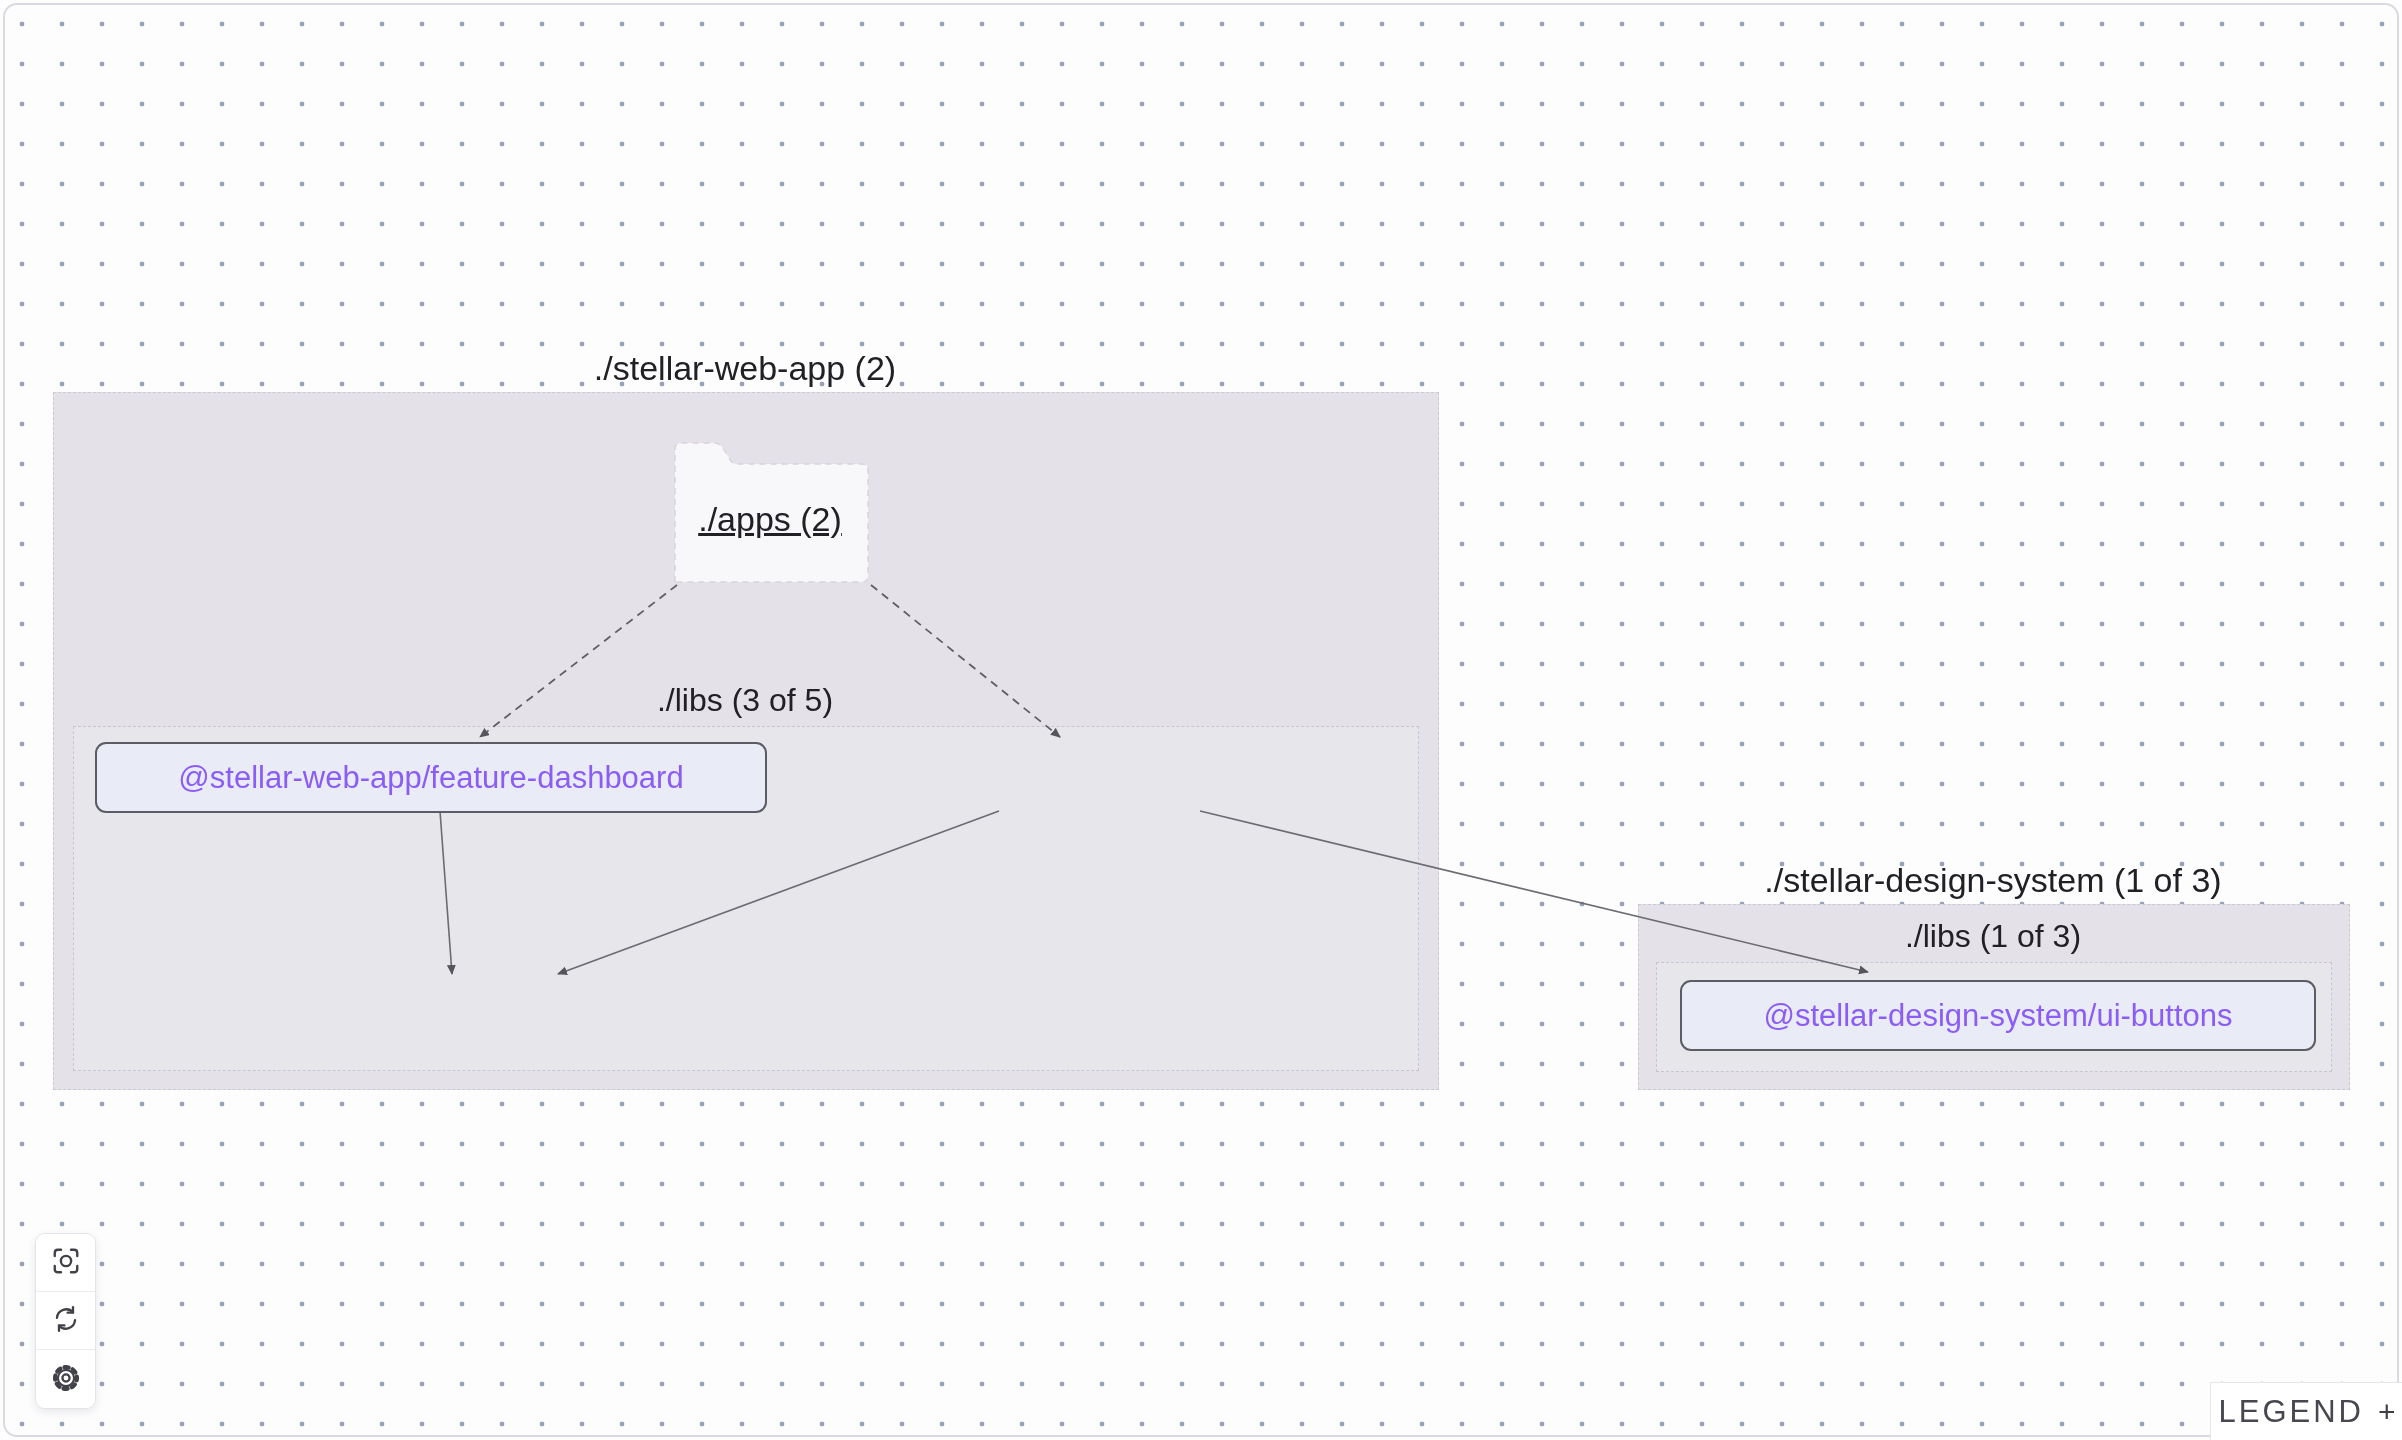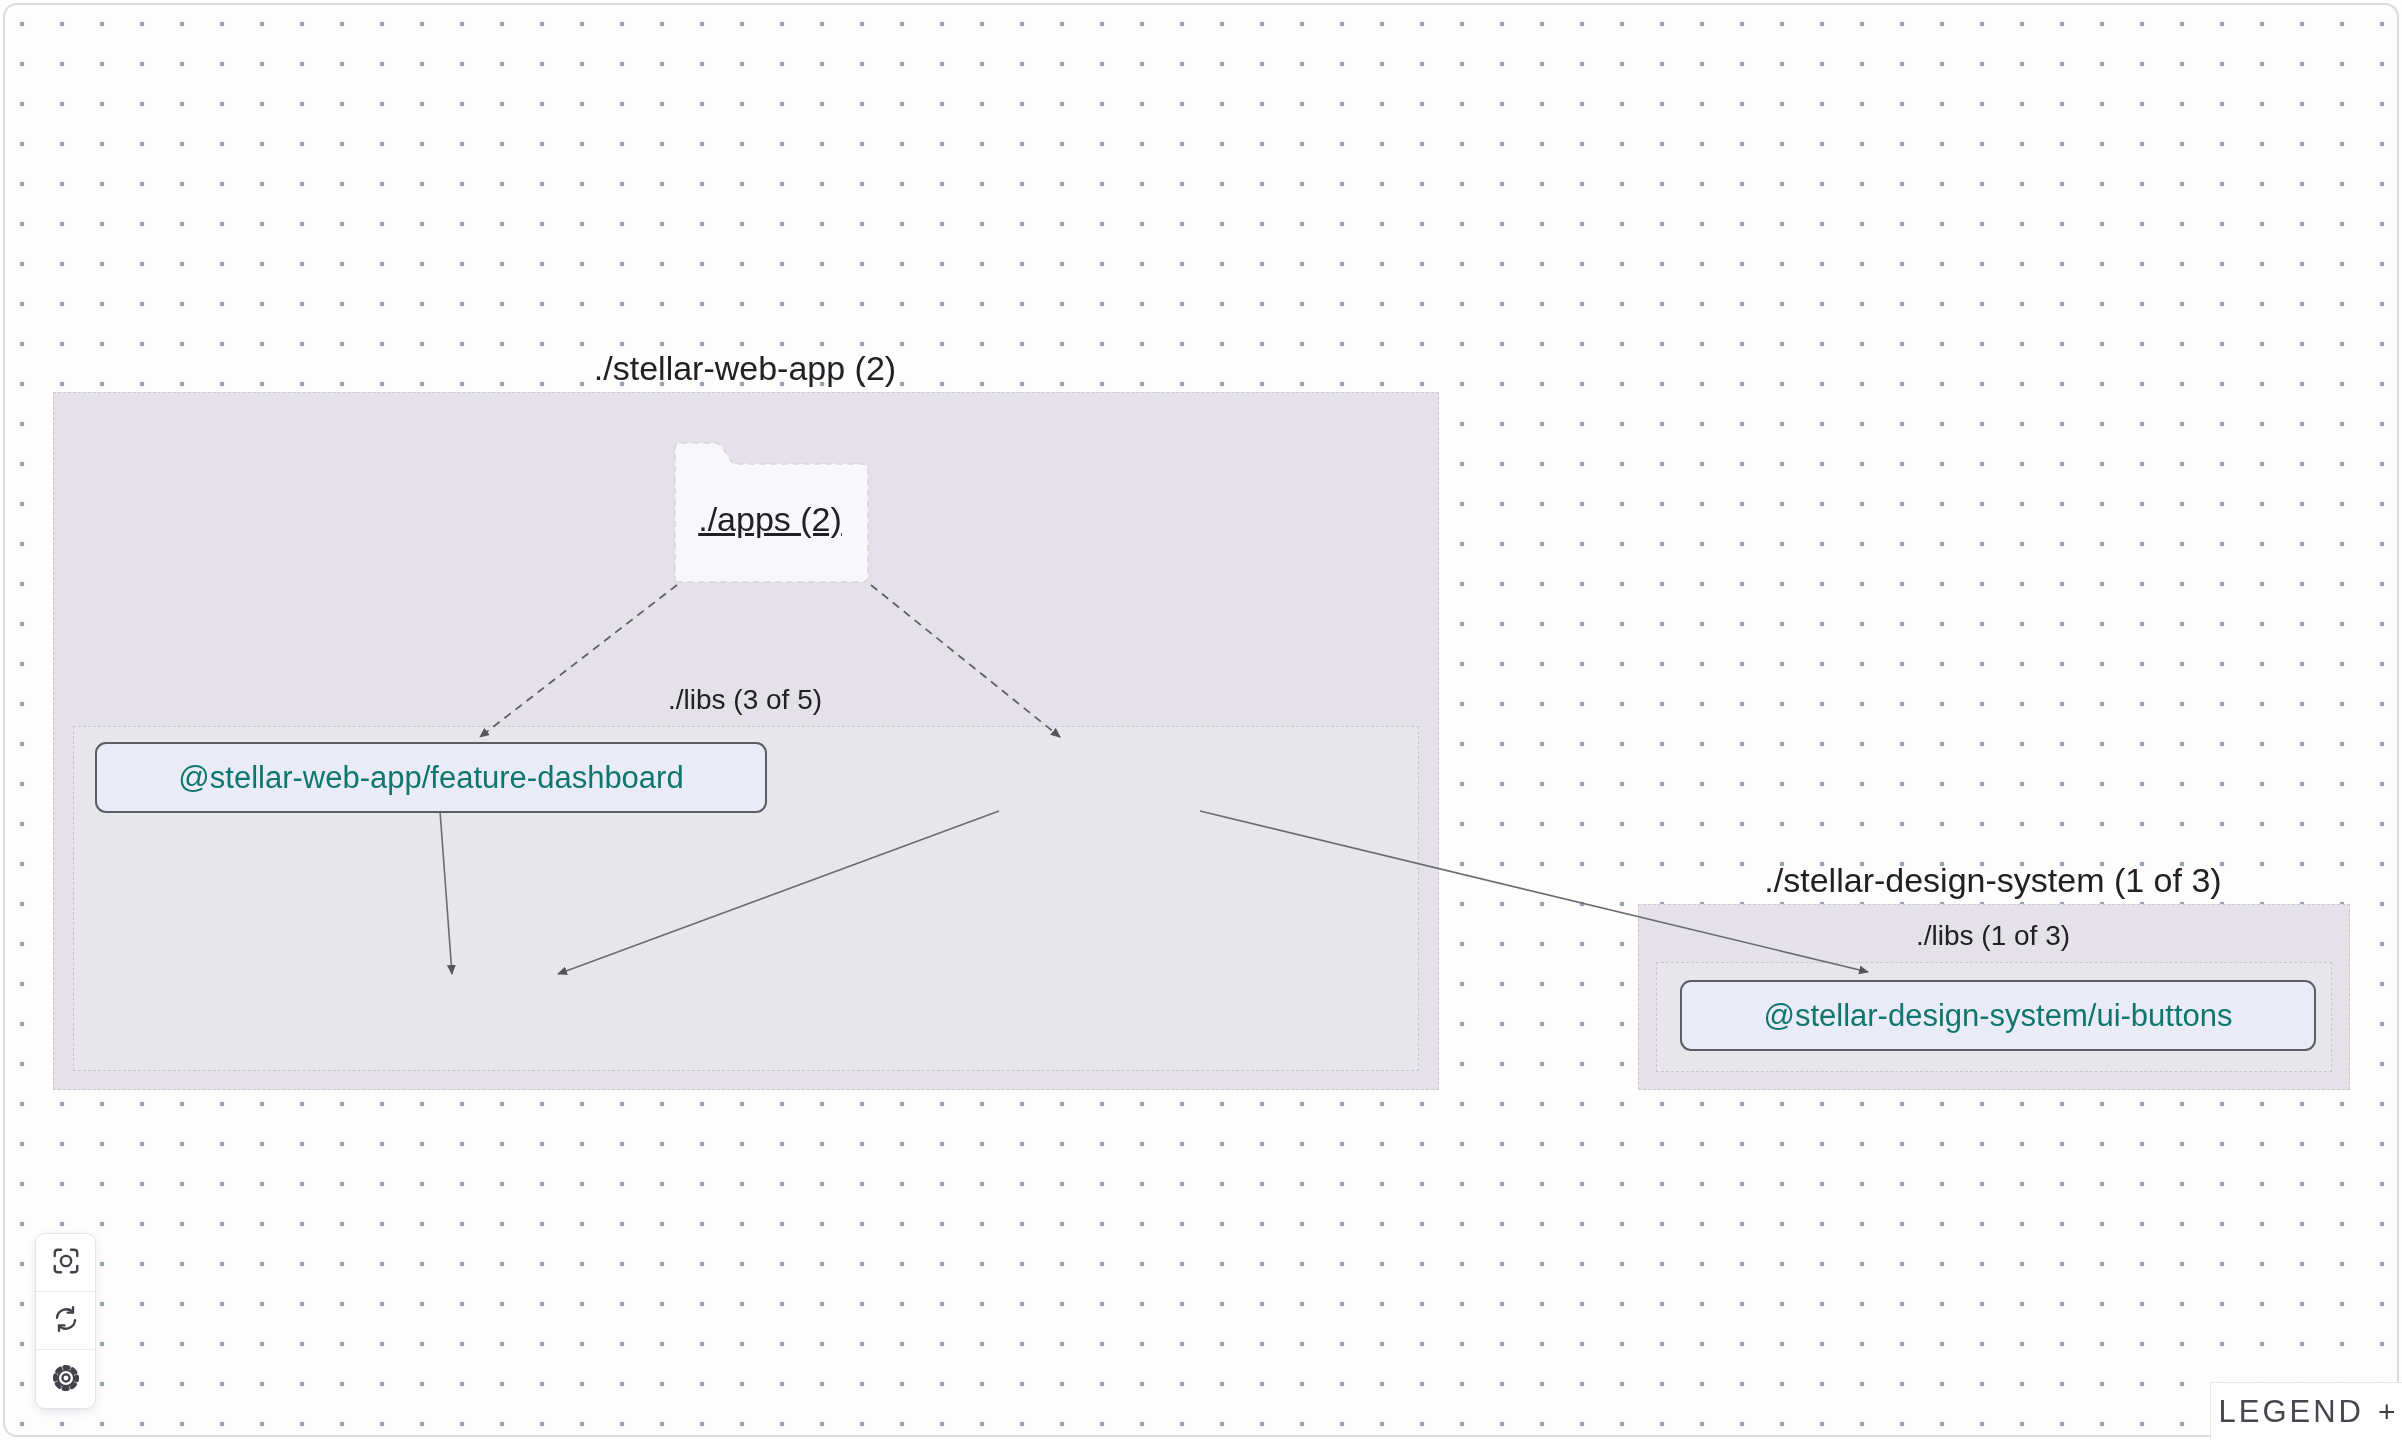--- a/index.html
+++ b/index.html
@@ -7,24 +7,24 @@
   .canvas{position:relative;width:2402px;height:1440px;
     background-color:#fdfdfe;
     background-image:radial-gradient(circle,#98a3b7 2.1px,rgba(152,163,183,0) 2.7px);
     background-size:40px 40px;background-position:2px 4px;}
   .frame{position:absolute;left:3px;top:3px;right:3px;bottom:3px;border:2px solid #dcd9e0;
     border-radius:14px;pointer-events:none;z-index:5;}
   .group{position:absolute;background:#e4e2e8;border:1px dashed #ccc8d2;z-index:1;}
   .subgroup{position:absolute;border:1px dashed #c9c5d0;background:rgba(255,255,255,0.14);z-index:2;}
   .glabel{position:absolute;transform:translateX(-50%);white-space:nowrap;color:#202025;
     font-size:34px;line-height:42px;z-index:4;}
-  .glabel.small{font-size:28px;}
+  .glabel.small{font-size:32px;}
   .edges{position:absolute;left:0;top:0;z-index:3;}
   .node{position:absolute;display:flex;align-items:center;justify-content:center;
-    background:#e9ecf6;border:2px solid #5c5c64;border-radius:11px;color:#0f766e;
+    background:#e9ecf6;border:2px solid #5c5c64;border-radius:11px;color:#8b5cf6;
     font-size:31px;white-space:nowrap;z-index:4;cursor:pointer;}
   .folder-label{position:absolute;display:flex;align-items:center;justify-content:center;
     color:#202025;font-size:34px;white-space:nowrap;z-index:4;cursor:pointer;}
   .controls{position:absolute;left:35px;top:1233px;width:59px;background:#fff;
     border:1px solid #e5e3e8;border-radius:10px;box-shadow:0 3px 8px rgba(40,40,60,0.10);
     z-index:6;display:flex;flex-direction:column;overflow:hidden;}
   .ctrl-btn{width:59px;height:58px;display:flex;align-items:center;justify-content:center;
     background:#fff;border:none;border-bottom:1px solid #eceaef;cursor:pointer;padding:0;}
   .ctrl-btn:last-child{border-bottom:none;}
   .ctrl-btn svg{stroke:#414149;fill:none;stroke-width:1.9;stroke-linecap:round;stroke-linejoin:round;}

